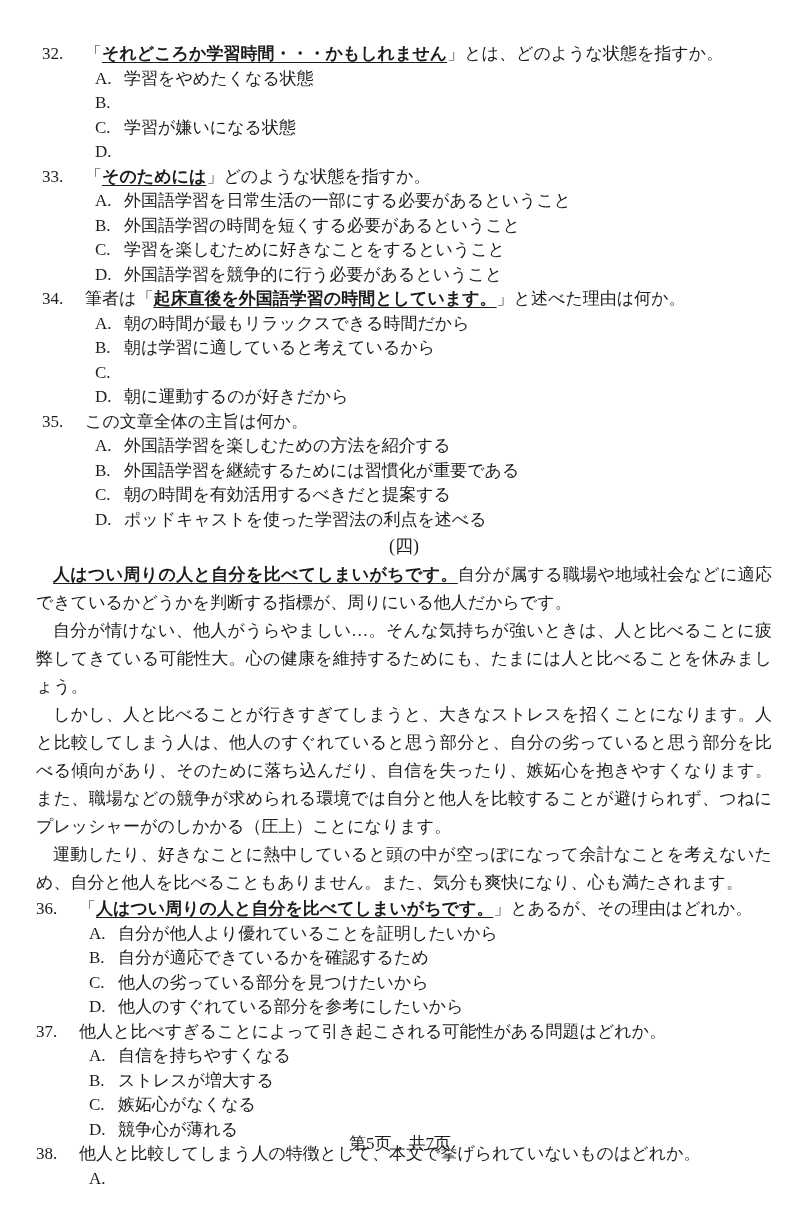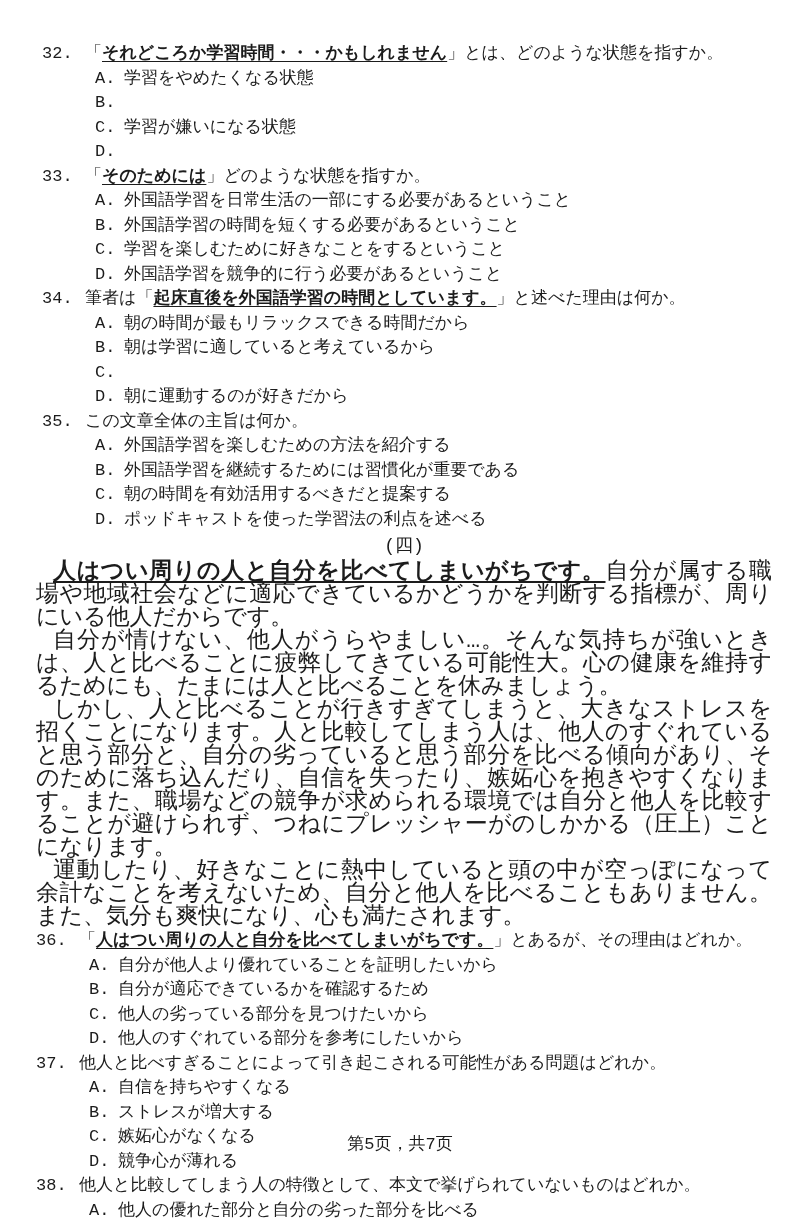--- a/index.html
+++ b/index.html
@@ -4,42 +4,42 @@
 <style>
   html, body { margin: 0; padding: 0; background: #e8e8e8; }
   .page {
     position: relative;
     width: 800px;
     height: 1219px;
     margin: 0 auto;
     background: #ffffff;
     box-sizing: border-box;
     padding: 42px 28px 0 36px;
-    font-family: Liberation Mono, monospace;
+    font-family: Liberation Serif, serif;
     color: #1c1c1c;
     overflow: hidden;
   }
   .questions { font-size: 17px; line-height: 24.5px; }
   .questions-a { margin-left: 6px; }
   .question { margin: 0; }
   .q-line { display: flex; }
   .q-num { flex: 0 0 43px; }
   .q-text { flex: 1; }
   .q-quote { font-weight: bold; text-decoration: underline; text-underline-offset: 3px; }
   .q-quote:empty { display: none; }
   .q-options { margin-left: 53px; }
   .option { display: flex; }
   .opt-label { flex: 0 0 29px; }
   .section-header {
     text-align: center;
     font-size: 18px;
     line-height: 27px;
     margin: 1px 0 1px 0;
   }
-  .passage { font-size: 23px; line-height: 23px; }
+  .passage { font-size: 17px; line-height: 28px; }
   .passage p {
     margin: 0;
     text-align: justify;
     text-indent: 17px;
   }
   .lead-quote { font-weight: bold; text-decoration: underline; text-underline-offset: 3px; }
   .page-footer {
     position: absolute;
     left: 0; right: 0;
     bottom: 64px;
@@ -234,21 +234,20 @@
   </div>
 
   <div class="question">
     <div class="q-line">
       <span class="q-num">38.</span>
       <span class="q-text"><span>他人と比較してしまう人の特徴として、本文で挙げられていないものはどれか。</span><span></span></span>
     </div>
     <div class="q-options">
   <div class="option">
     <span class="opt-label">A.</span>
-    <span class="opt-text">他人の優れた部分と自分の劣った部分を比べる</span>
   </div>
 </div>
   </div>
 </div>
 
   <div class="page-footer">第5页，共7页</div>
 
 </div>
 
 </body></html>

